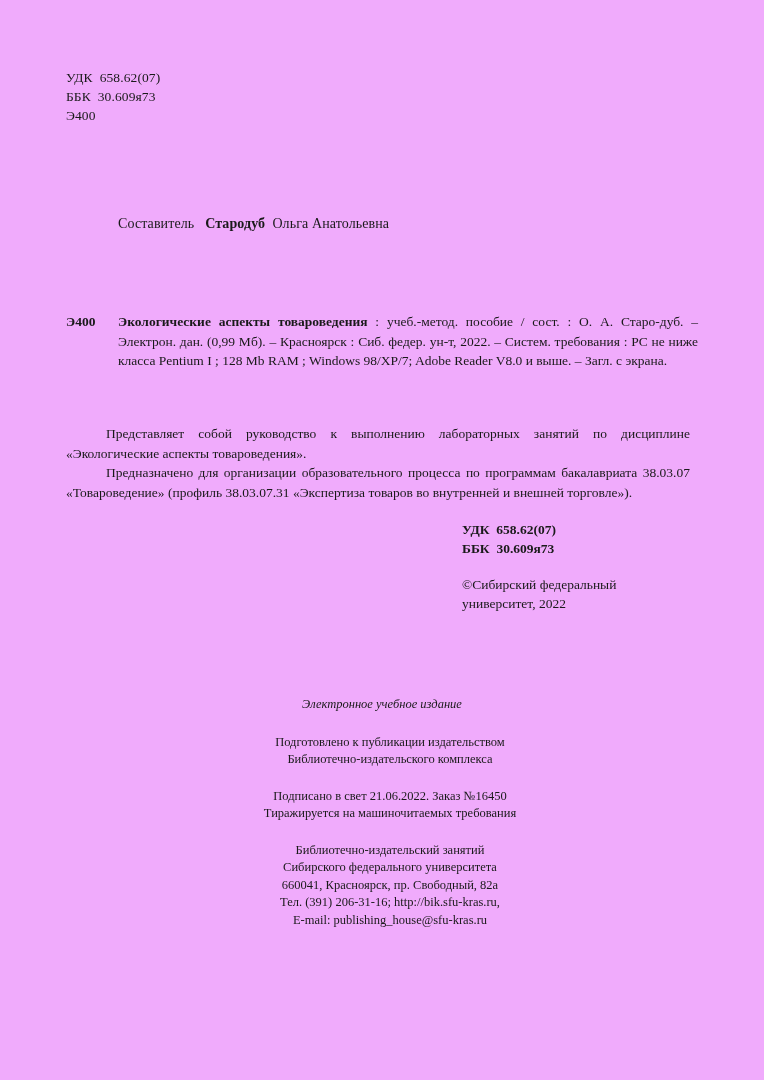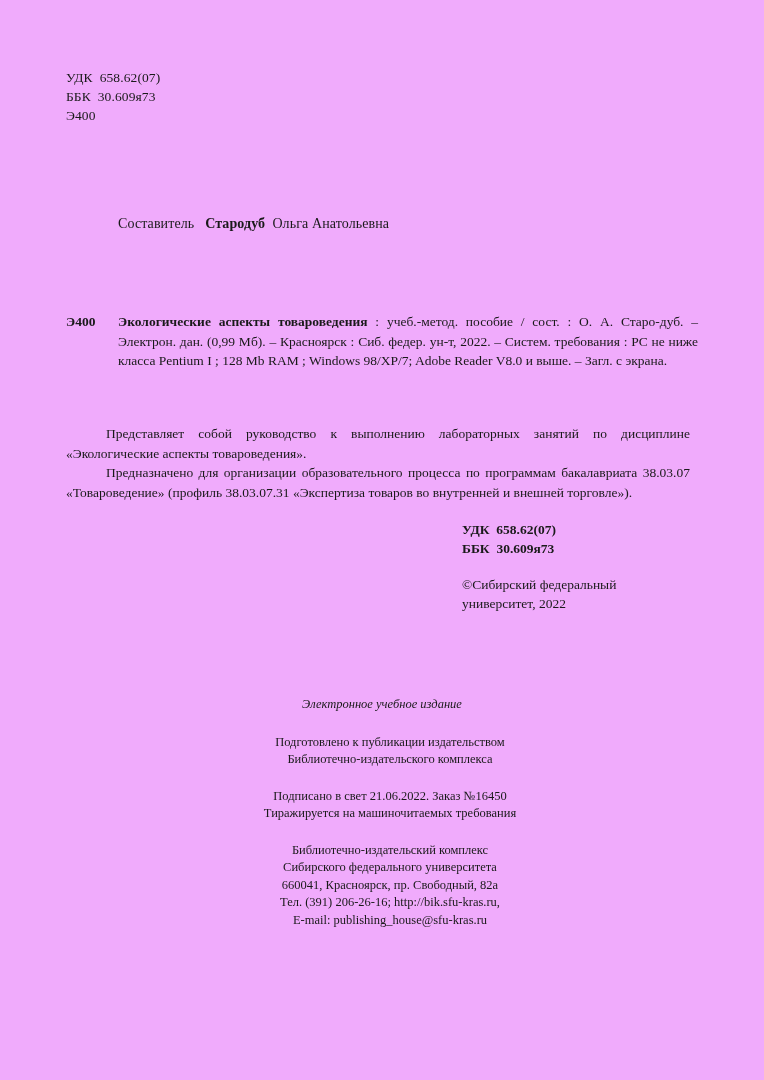--- a/index.html
+++ b/index.html
@@ -169,21 +169,21 @@
       <div>Подготовлено к публикации издательством</div>
       <div>Библиотечно-издательского комплекса</div>
     </div>
 
     <div class="grp">
       <div>Подписано в свет 21.06.2022. Заказ №16450</div>
       <div>Тиражируется на машиночитаемых требования</div>
     </div>
 
     <div class="grp">
-      <div>Библиотечно-издательский комплекс</div>
+      <div>Библиотечно-издательский занятий</div>
       <div>Сибирского федерального университета</div>
       <div>660041, Красноярск, пр. Свободный, 82а</div>
-      <div>Тел. (391) 206-26-16; http://bik.sfu-kras.ru,</div>
+      <div>Тел. (391) 206-31-16; http://bik.sfu-kras.ru,</div>
       <div>E-mail: publishing_house@sfu-kras.ru</div>
     </div>
   </div>
 
 </div>
 
 </body></html>

